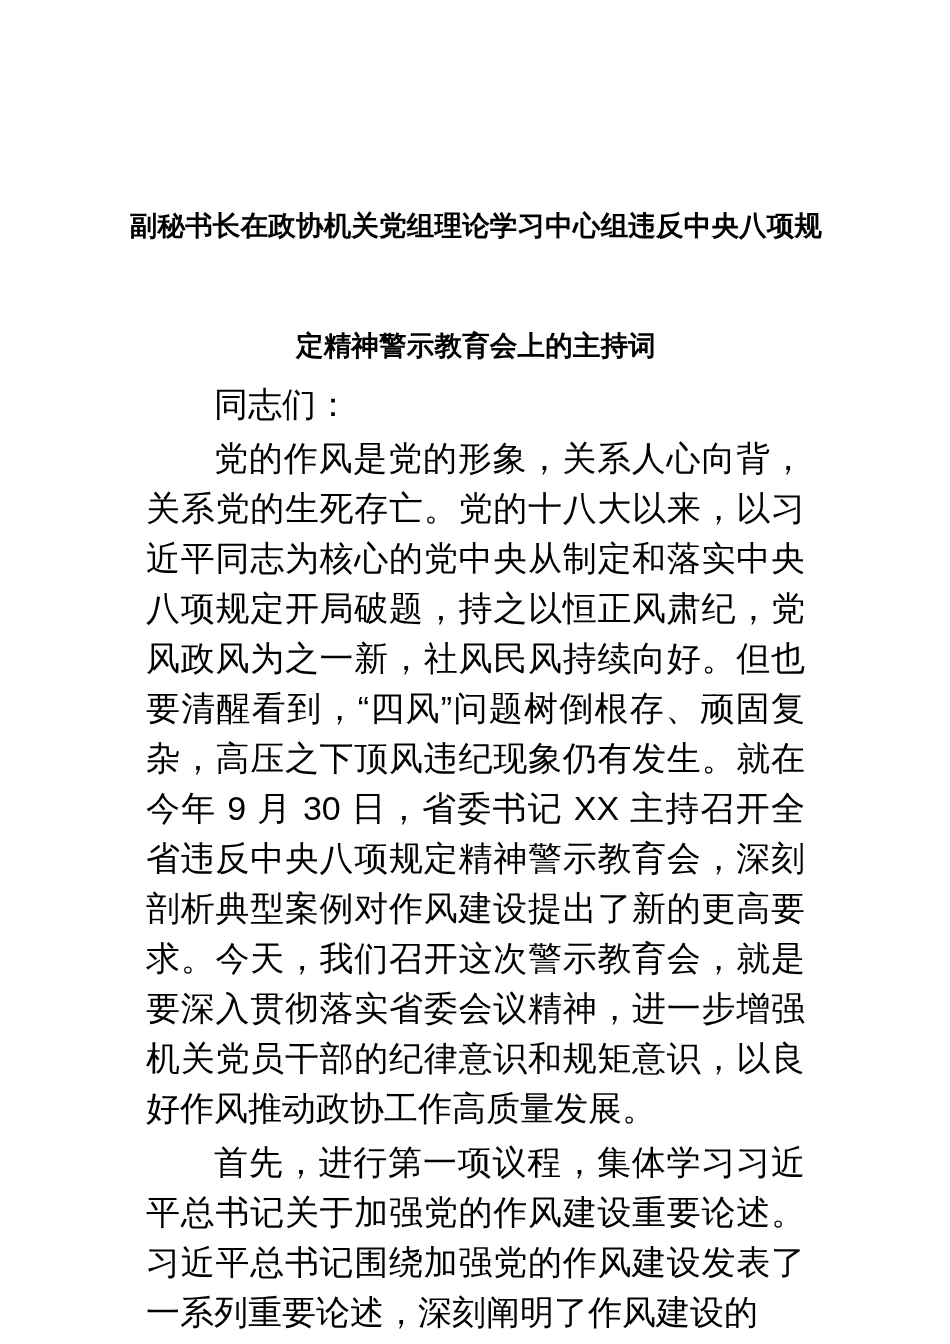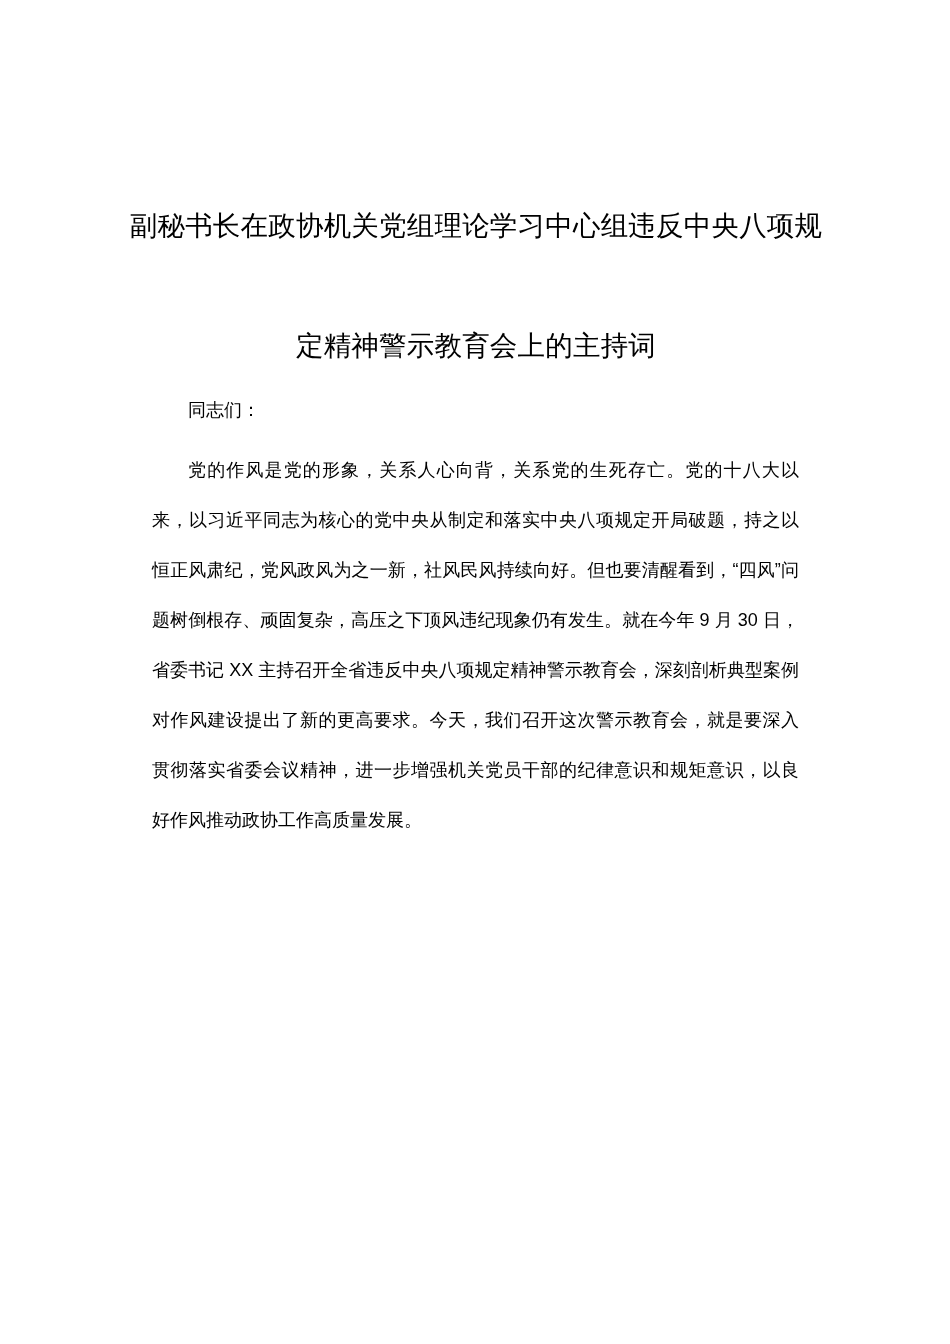--- a/index.html
+++ b/index.html
@@ -25,54 +25,55 @@
   }
 
   
   .doc-title {
     position: absolute;
     left: 120px;
     top: 148px;
     width: 712px;
     text-align: center;
     font-size: 27.5px;
-    font-weight: normal;
+    font-weight: bold;
     line-height: 120px;
     letter-spacing: 0.2px;
     word-break: break-all;
   }
 
   
   .body-block {
     position: absolute;
     left: 142px;
     top: 375px;
     width: 667px;
   }
 
   .para {
-    font-size: 18px;
+    font-size: 34px;
     line-height: 50px;
     text-align: justify;
     text-justify: inter-ideograph;
     text-indent: 2em;
-    margin: 10px;
+    margin: 4px;
     word-break: break-all;
     letter-spacing: 0px;
   }
 
   .para.last-line-left {
     text-align-last: left;
   }
 </style>
 </head>
 <body>
 
 <div class="page">
 
   <h1 class="doc-title">副秘书长在政协机关党组理论学习中心组违反中央八项规定精神警示教育会上的主持词</h1>
 
   <div class="body-block">
     <p class="para last-line-left">同志们：</p>
     <p class="para last-line-left">党的作风是党的形象，关系人心向背，关系党的生死存亡。党的十八大以来，以习近平同志为核心的党中央从制定和落实中央八项规定开局破题，持之以恒正风肃纪，党风政风为之一新，社风民风持续向好。但也要清醒看到，“四风”问题树倒根存、顽固复杂，高压之下顶风违纪现象仍有发生。就在今年 9 月 30 日，省委书记 XX 主持召开全省违反中央八项规定精神警示教育会，深刻剖析典型案例对作风建设提出了新的更高要求。今天，我们召开这次警示教育会，就是要深入贯彻落实省委会议精神，进一步增强机关党员干部的纪律意识和规矩意识，以良好作风推动政协工作高质量发展。</p>
+    <p class="para last-line-left">首先，进行第一项议程，集体学习习近平总书记关于加强党的作风建设重要论述。习近平总书记围绕加强党的作风建设发表了一系列重要论述，深刻阐明了作风建设的</p>
   </div>
 
 </div>
 
 </body></html>

